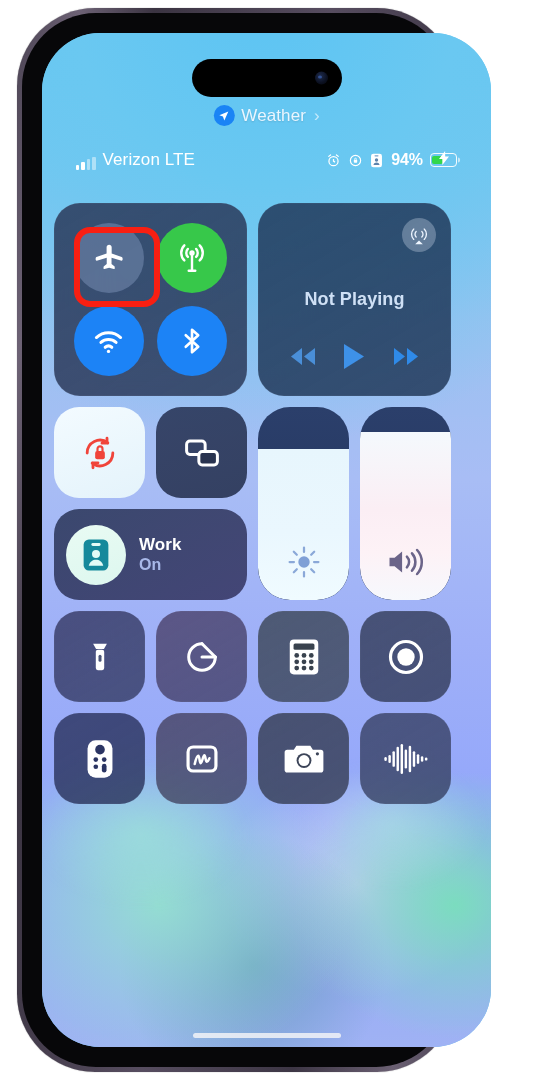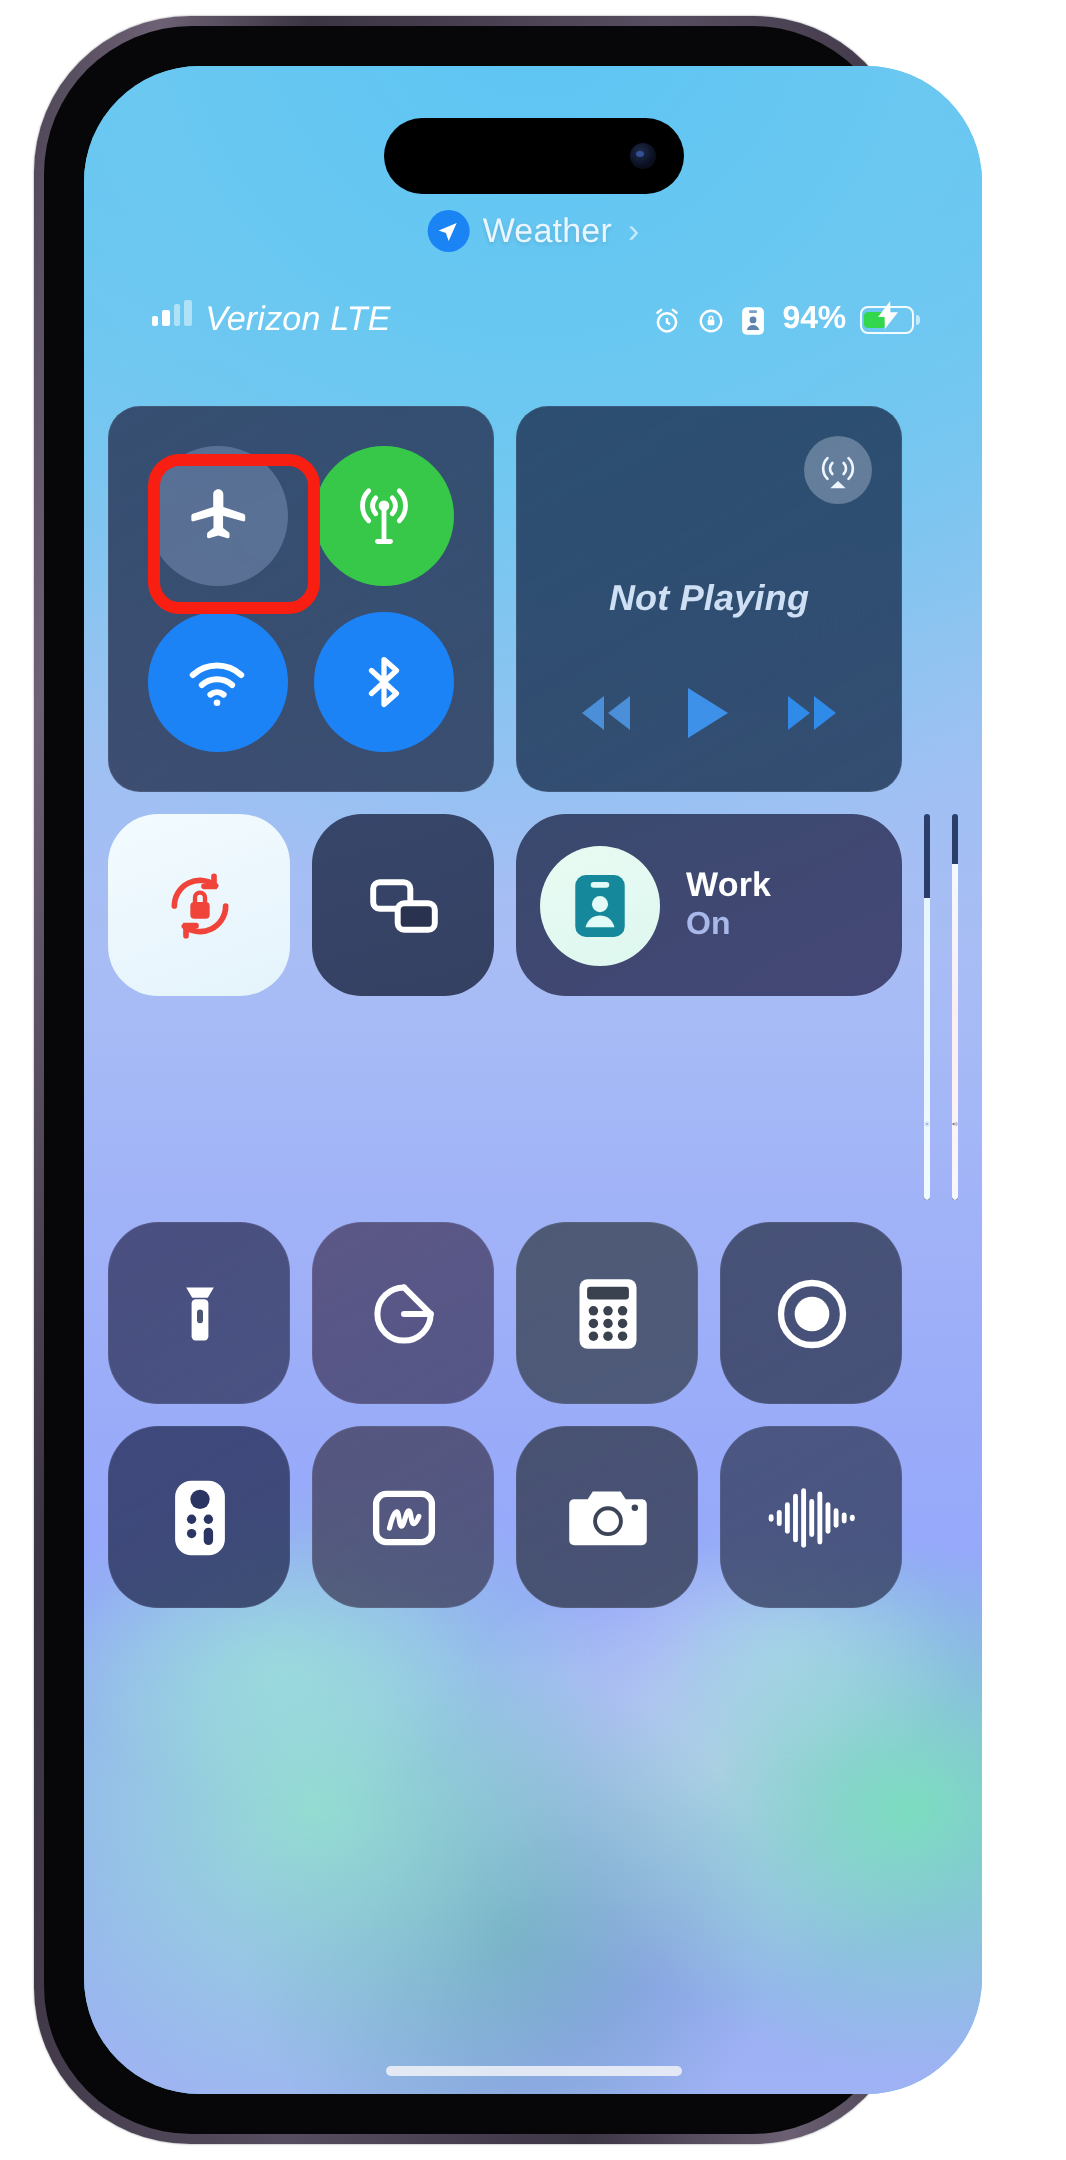--- a/index.html
+++ b/index.html
@@ -68,47 +68,47 @@
     display:flex; align-items:center; gap:7px; z-index:30;}
   #location-arrow{ width:21px;height:21px;border-radius:50%;background:#1a84f5;
     display:flex;align-items:center;justify-content:center;}
   #back-to-app-label{ color:#eaf6ff; font-size:17px; font-weight:500; letter-spacing:.1px;
     text-shadow:0 1px 2px rgba(0,0,0,.12);}
   #back-chevron{ color:rgba(235,248,255,.72); font-size:17px; font-weight:400; margin-left:1px;}
 
   
   #status-bar{ position:absolute; top:114px; left:0; right:0; height:26px; z-index:30;
     display:flex; align-items:center; justify-content:space-between; padding:0 34px;}
-  #status-left{ display:flex; align-items:flex-start; gap:7px;font-style:italic;}
+  #status-left{ display:flex; align-items:flex-end; gap:7px;}
   #signal-bars{ display:flex; align-items:flex-end; gap:2px; height:13px;}
   #signal-bars i{ width:3.4px; background:#fff; border-radius:1px; display:block;}
   #signal-bars i:nth-child(1){height:5px;}
   #signal-bars i:nth-child(2){height:8px;}
   #signal-bars i:nth-child(3){height:11px; opacity:.45;}
   #signal-bars i:nth-child(4){height:13px; opacity:.45;}
   #carrier-label{ color:#fff; font-size:17px; font-weight:500; letter-spacing:.1px;}
   #status-right{ display:flex; align-items:center; gap:7px;}
   .status-icon{ display:flex; align-items:center;}
   #battery-percent{ color:#fff; font-size:16px; font-weight:600; letter-spacing:-.1px; margin-left:1px;}
   #battery-shell{ position:relative; width:27px; height:13.5px; border:1.6px solid rgba(255,255,255,.92);
     border-radius:4px; display:flex; align-items:center; padding:1.3px;}
   #battery-cap{ position:absolute; right:-4px; top:50%; transform:translateY(-50%);
     width:2.2px; height:5px; background:rgba(255,255,255,.6); border-radius:0 2px 2px 0;}
   #battery-fill{ height:100%; background:#32d74b; border-radius:2px;}
   #charging-bolt{ position:absolute; left:50%; top:50%; transform:translate(-50%,-50%);}
 
   
   #control-center{ position:absolute; top:170px; left:0; right:0; z-index:25; padding:0 12px;}
   .cc-row{ display:flex; gap:11px; }
-  .cc-col{ display:flex; flex-direction:row; gap:11px;}
-
-  .module{ border-radius:16px;
+  .cc-col{ display:flex; flex-direction:column; gap:11px;}
+
+  .module{ border-radius:26px;
     background:linear-gradient(145deg, rgba(40,52,84,.80), rgba(30,42,72,.74));
     backdrop-filter:blur(26px); -webkit-backdrop-filter:blur(26px);
-    box-shadow:inset 0 0 0 .5px rgba(255,255,255,.07);font-style:italic;}
+    box-shadow:inset 0 0 0 .5px rgba(255,255,255,.07);}
 
   
   #connectivity-module{ width:193px; height:193px; padding:17px;
     display:grid; grid-template-columns:1fr 1fr; grid-template-rows:1fr 1fr; gap:8px; place-items:center;
     background:linear-gradient(150deg, rgba(42,55,88,.84), rgba(33,45,76,.78));}
   .toggle-circle{ width:70px; height:70px; border-radius:50%; display:flex; align-items:center; justify-content:center;}
   #airplane-toggle{ background:rgba(118,140,178,.55); }
   #cellular-toggle{ background:#37c84a; }
   #wifi-toggle{ background:#1c83f6; }
   #bluetooth-toggle{ background:#1c83f6; }

